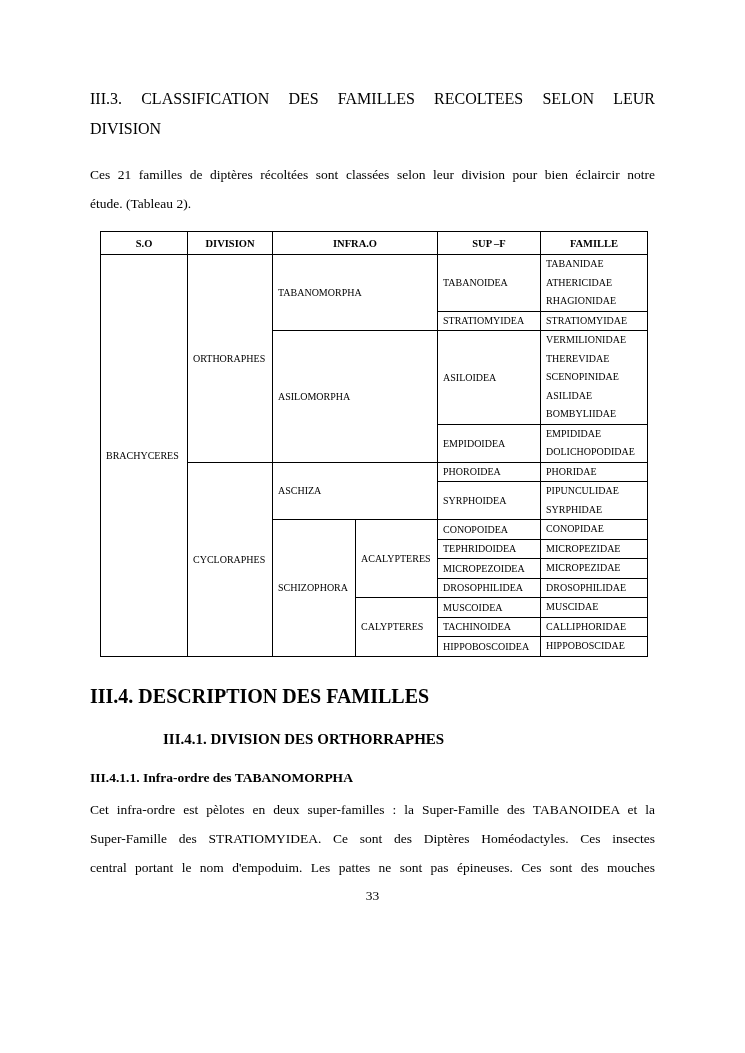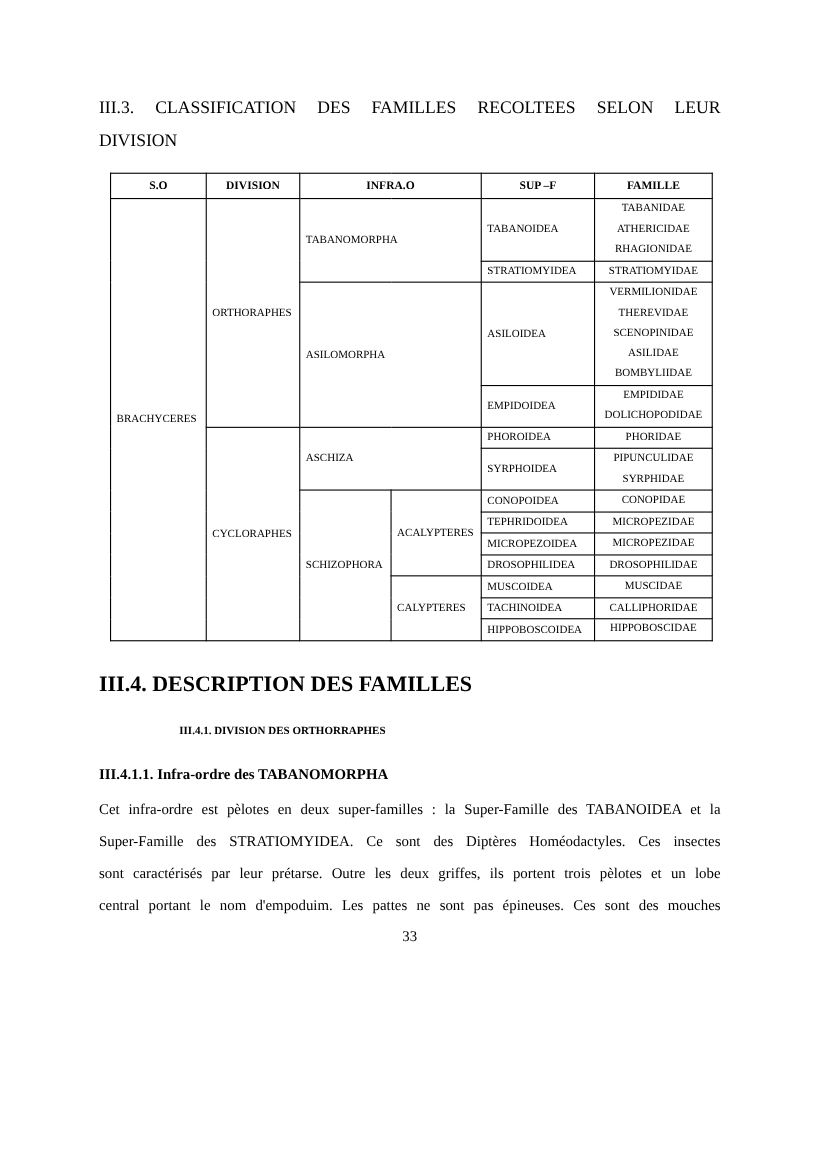--- a/index.html
+++ b/index.html
@@ -37,38 +37,42 @@
     padding: 0 5px;
     white-space: nowrap;
     overflow: hidden;
   }
   table.ctable th {
     font-size: 10.5px;
     font-weight: bold;
     text-align: center;
     height: 23px;
   }
-  .fline { height: 18.5px; line-height: 18.5px; white-space: nowrap; overflow: hidden; text-align: center; }
+  .fline { height: 18.5px; line-height: 18.5px; white-space: nowrap; overflow: hidden; }
 
   .h-iii4 { margin-top: 24px; font-size: 20px; font-weight: bold; line-height: 30px; }
-  .h-iii41 { margin-top: 14px; margin-left: 73px; font-size: 10px; font-weight: bold; line-height: 28px; }
+  .h-iii41 { margin-top: 14px; margin-left: 73px; font-size: 15px; font-weight: bold; line-height: 28px; }
   .h-iii411 { margin-top: 11px; font-size: 13.5px; font-weight: bold; line-height: 28px; }
   .para2 { margin-top: 3px; }
   .page-number { margin-top: 4px; text-align: center; font-size: 13.5px; line-height: 20px; }
 </style>
 </head>
 <body>
 
 <div class="page">
 
   <div class="doc-title">
     <div class="tline jline">III.3. CLASSIFICATION DES FAMILLES RECOLTEES SELON LEUR</div>
     <div class="tline">DIVISION</div>
   </div>
 
+  <div class="para">
+    <div class="pline jline">Ces  21 familles de diptères récoltées sont classées selon leur division pour bien éclaircir notre</div>
+    <div class="pline">étude. (Tableau 2).</div>
+  </div>
 
 
   <table class="ctable">
     <colgroup>
       <col style="width:87px">
         <col style="width:85px">
         <col style="width:83px">
         <col style="width:82px">
         <col style="width:103px">
         <col style="width:107px">
@@ -183,19 +187,18 @@
 
   <div class="h-iii4">III.4. DESCRIPTION DES FAMILLES</div>
 
   <div class="h-iii41">III.4.1. DIVISION DES ORTHORRAPHES</div>
 
   <div class="h-iii411">III.4.1.1. Infra-ordre des TABANOMORPHA</div>
 
   <div class="para para2">
     <div class="pline jline">Cet infra-ordre est pèlotes en deux super-familles : la Super-Famille des TABANOIDEA et la</div>
     <div class="pline jline">Super-Famille des STRATIOMYIDEA. Ce sont des Diptères Homéodactyles. Ces insectes</div>
-    <div class="pline jline">sont caractérisés par leur prétarse. Outre les deux griffes, ils portent trois pèlotes et un lobe</div>
     <div class="pline jline">central portant le nom d'empoduim. Les pattes ne sont pas épineuses. Ces sont des mouches</div>
   </div>
 
   <div class="page-number">33</div>
 
 </div>
 
 </body></html>

